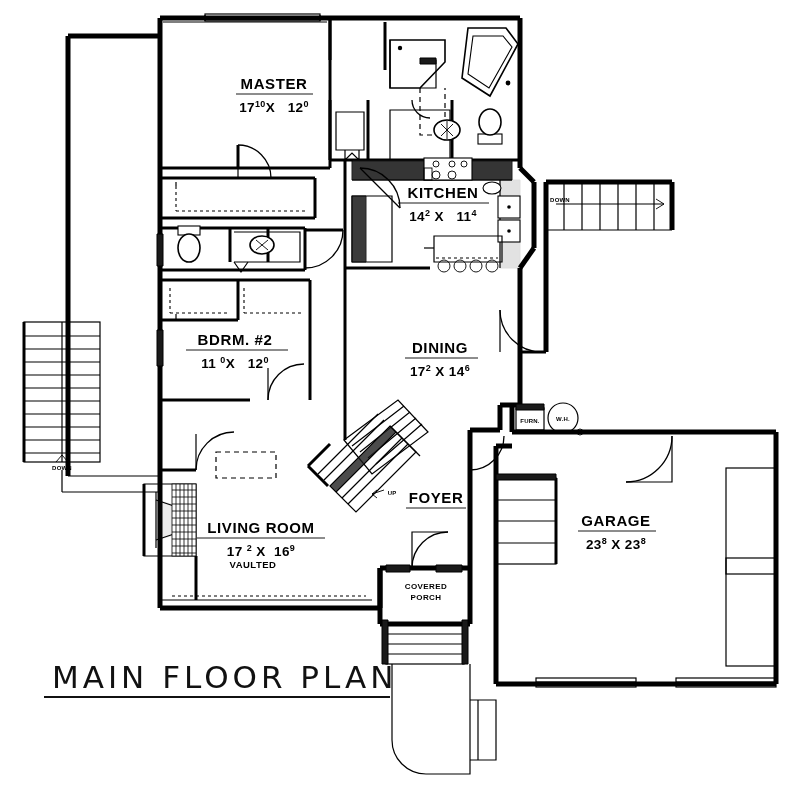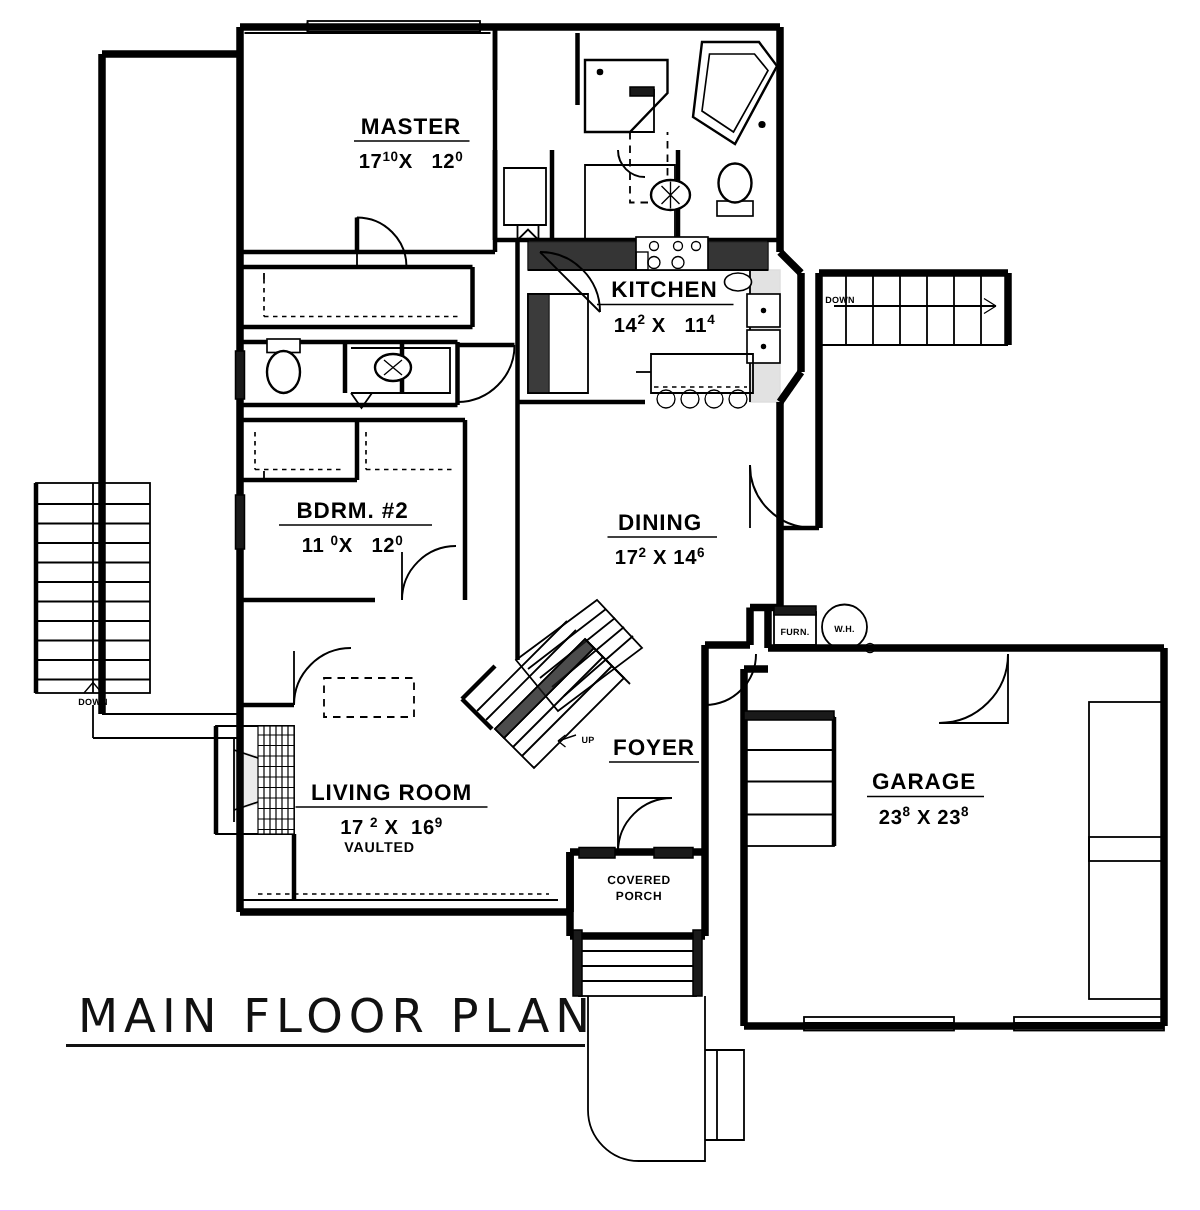--- a/index.html
+++ b/index.html
@@ -3,21 +3,21 @@
 <meta charset="utf-8">
 <title>Main Floor Plan</title>
 <style>
   html,body{margin:0;padding:0;background:#ffffff;}
   body{
     width:800px;height:807px;
     font-family:"Liberation Sans", sans-serif;
     overflow:hidden;
     position:relative;
   }
-  #plan-root{position:relative;width:800px;height:807px;background:#d946ef;}
+  #plan-root{position:relative;width:800px;height:807px;background:#15803d;}
   svg#floorplan{display:block;width:800px;height:807px;}
 
   
   .wall-ext{fill:none;stroke:#000;stroke-width:5;stroke-linejoin:miter;stroke-linecap:butt;}
   .wall-int{fill:none;stroke:#000;stroke-width:3;stroke-linejoin:miter;stroke-linecap:butt;}
   .thin{fill:none;stroke:#000;stroke-width:1.2;}
   .hair{fill:none;stroke:#000;stroke-width:0.9;}
   .fill-dark{fill:#1a1a1a;stroke:#000;stroke-width:1;}
   .fixture{fill:#fff;stroke:#000;stroke-width:1.6;}
   .fixture-thin{fill:#fff;stroke:#000;stroke-width:1.1;}

